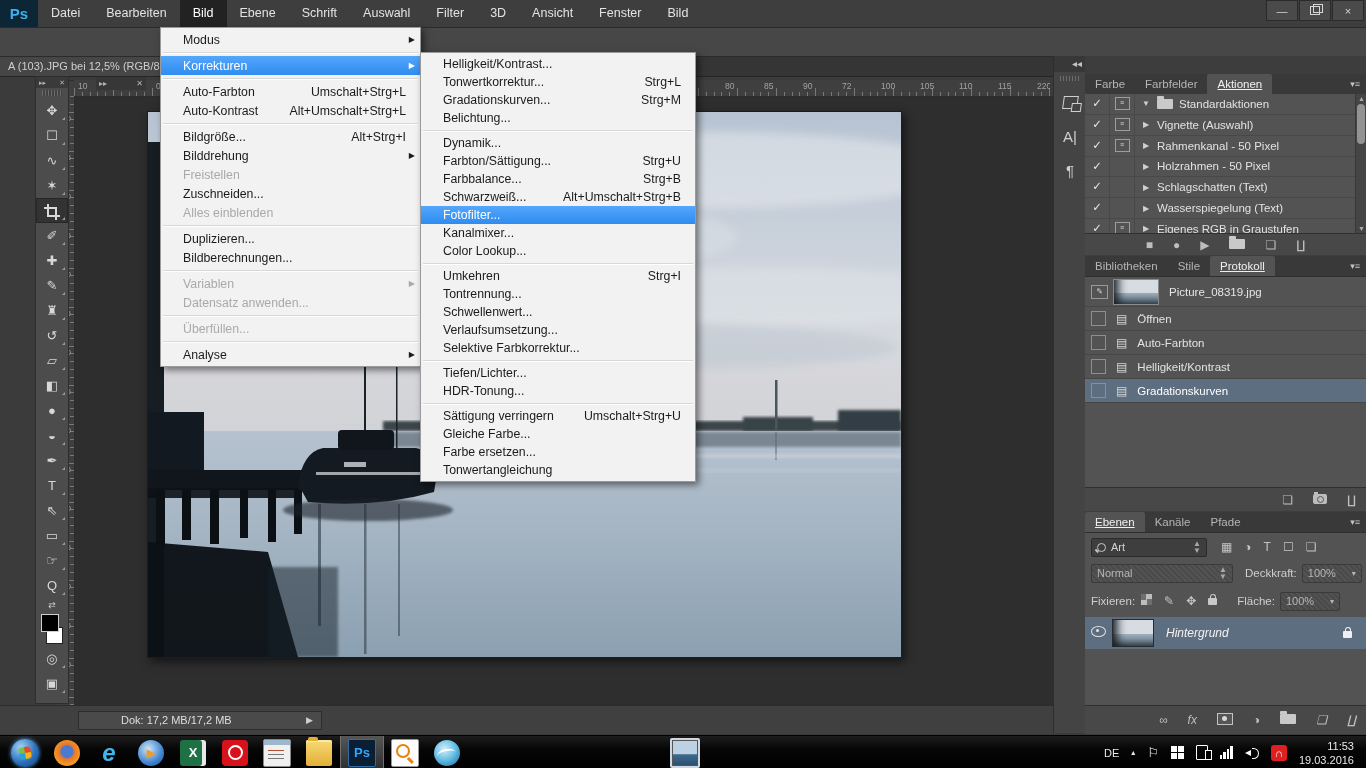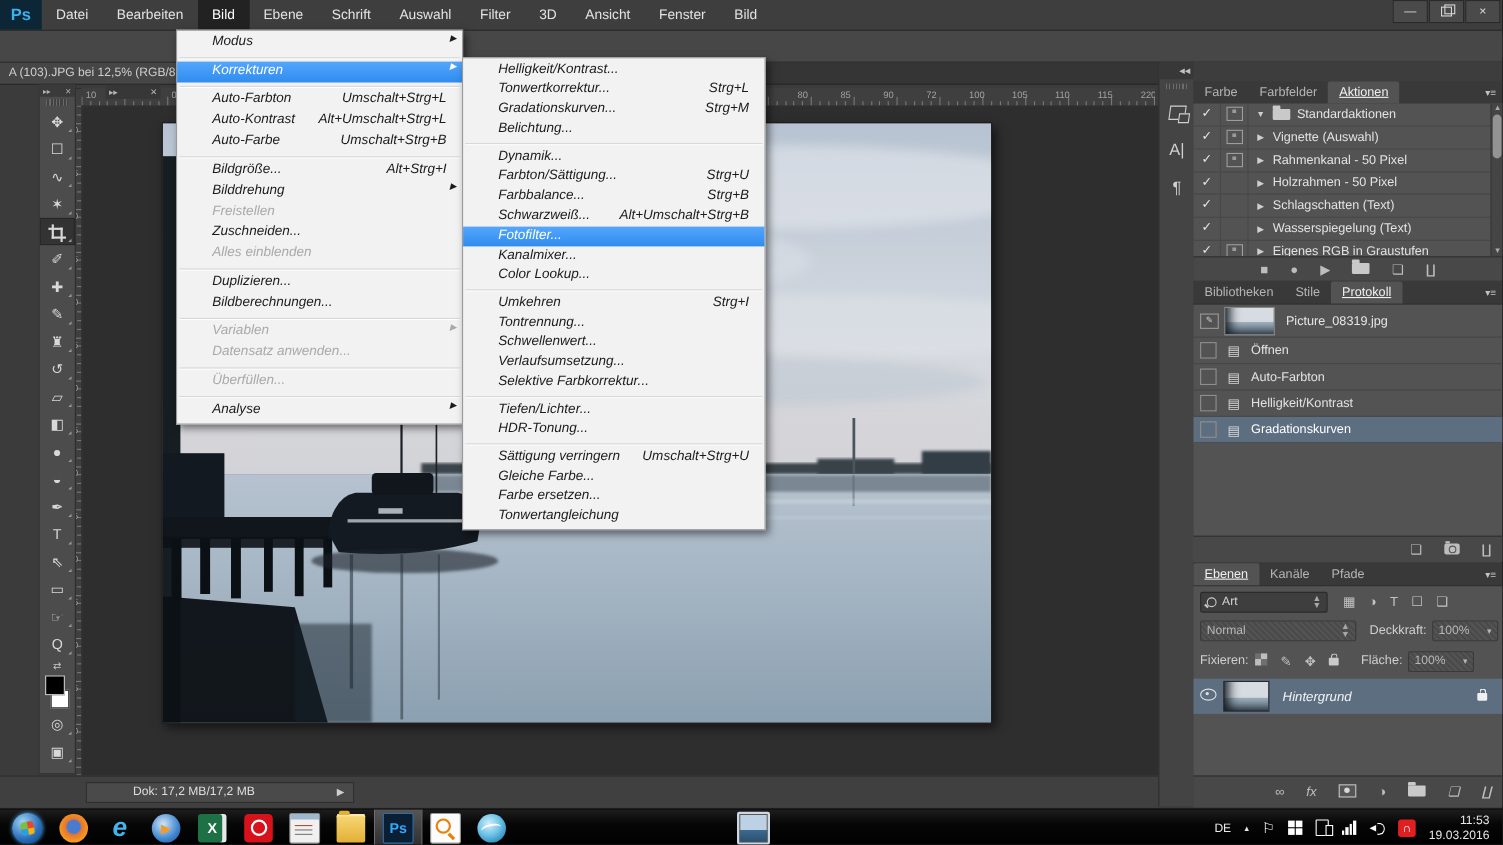--- a/index.html
+++ b/index.html
@@ -125,21 +125,21 @@
   .lock-icon.dark:before{border-color:#efefef;}
   .eye-icon{display:inline-block;width:13px;height:9px;border:1px solid #e2e2e2;border-radius:50%;position:relative;}
   .eye-icon:before{content:"";position:absolute;left:4px;top:2px;width:3px;height:3px;background:#e2e2e2;border-radius:50%;}
   .layer-sel{position:absolute;left:0;width:281px;height:32px;background:#5d6e80;display:flex;align-items:center;}
   .mask-icon{display:inline-block;width:14px;height:10px;background:#565656;border:1px solid #c3c3c3;position:relative;}
   .mask-icon:before{content:"";position:absolute;left:4px;top:2px;width:5px;height:5px;background:#d8d8d8;border-radius:50%;}
   
   .menu{position:absolute;background:#f2f2f2;border:1px solid #9a9a9a;box-shadow:3px 3px 7px rgba(0,0,0,.5);padding:2px 0;z-index:80;font-size:12.3px;color:#1b1b1b;}
   .menu-bild{left:160px;top:27px;width:259px;}
   .menu-korr{left:420px;top:52px;width:274px;}
-  .mi{display:flex;align-items:flex-start;padding-left:32px;position:relative;font-style:italic;}
+  .mi{display:flex;align-items:center;padding-left:22px;position:relative;}
   .menu-bild .mi{height:19px;}
   .menu-korr .mi{height:18px;}
   .mi .lab{flex:0 0 auto;}
   .mi .sc{margin-left:auto;padding-right:14px;}
   .mi .mar{position:absolute;right:5px;font-size:8px;display:none;}
   .mi.submenu .mar{display:block;}
   .mi.disabled{color:#a9a9a9;}
   .mi.highlight{background:linear-gradient(180deg,#54a6fb,#2f8cf0);color:#fff;}
   .msep{height:7px;position:relative;}
   .msep:before{content:"";position:absolute;left:2px;right:2px;top:3px;height:1px;background:#d8d8d8;box-shadow:0 1px 0 #fff;}
@@ -883,25 +883,20 @@
       <div class="mi">
         <span class="lab">Auto-Farbton</span>
         <span class="sc">Umschalt+Strg+L</span>
 
       </div>
       <div class="mi">
         <span class="lab">Auto-Kontrast</span>
         <span class="sc">Alt+Umschalt+Strg+L</span>
 
       </div>
-      <div class="mi">
-        <span class="lab">Auto-Farbe</span>
-        <span class="sc">Umschalt+Strg+B</span>
-
-      </div>
       <div class="msep"></div>
       <div class="mi">
         <span class="lab">Bildgröße...</span>
         <span class="sc">Alt+Strg+I</span>
 
       </div>
       <div class="mi submenu">
         <span class="lab">Bilddrehung</span>
         <span class="sc"></span>
         <span class="mar">▶</span>

